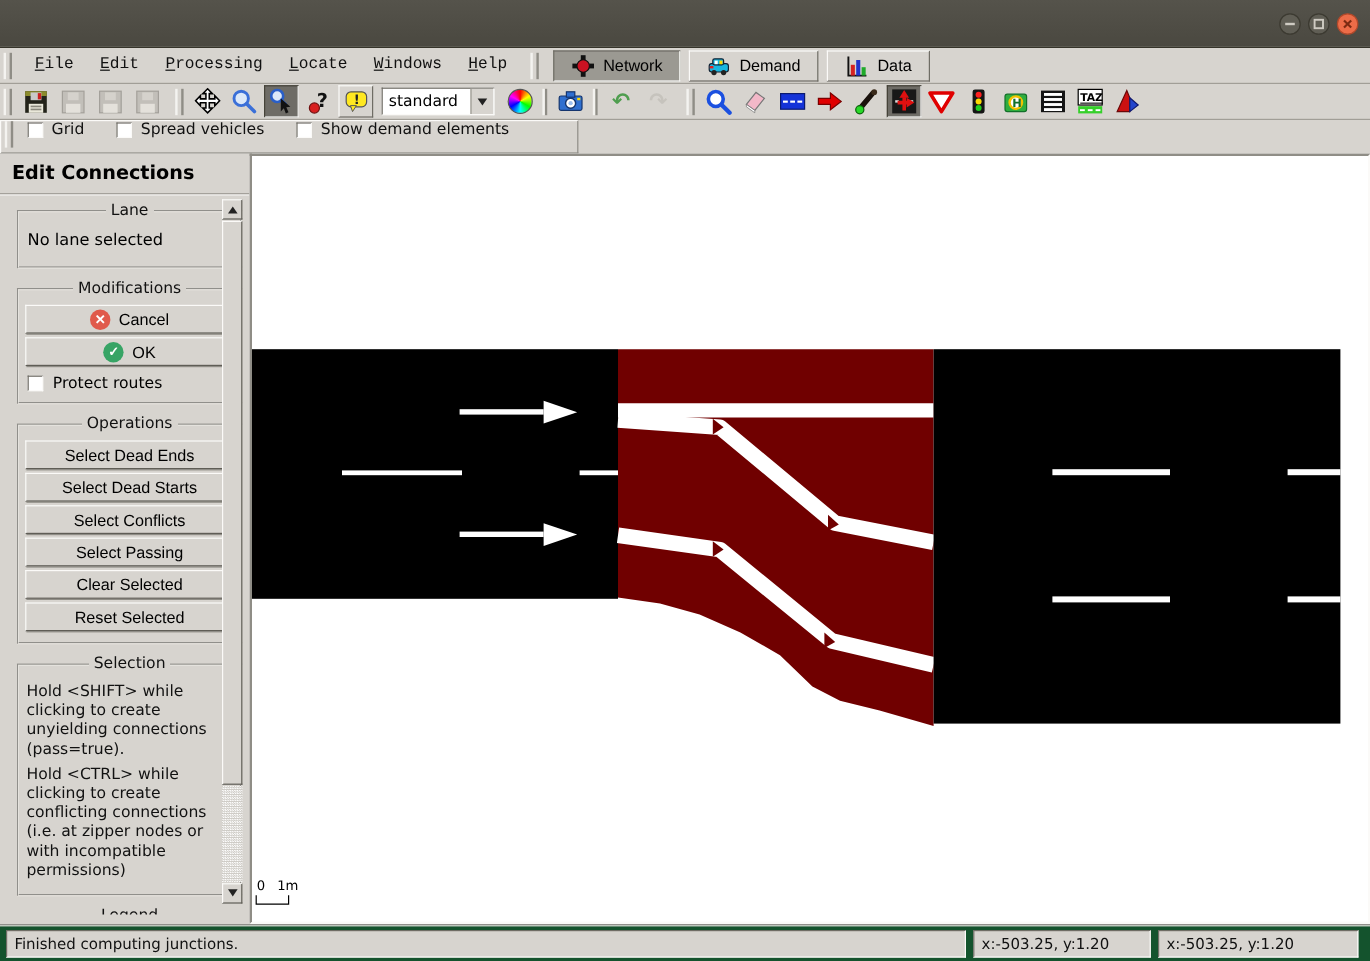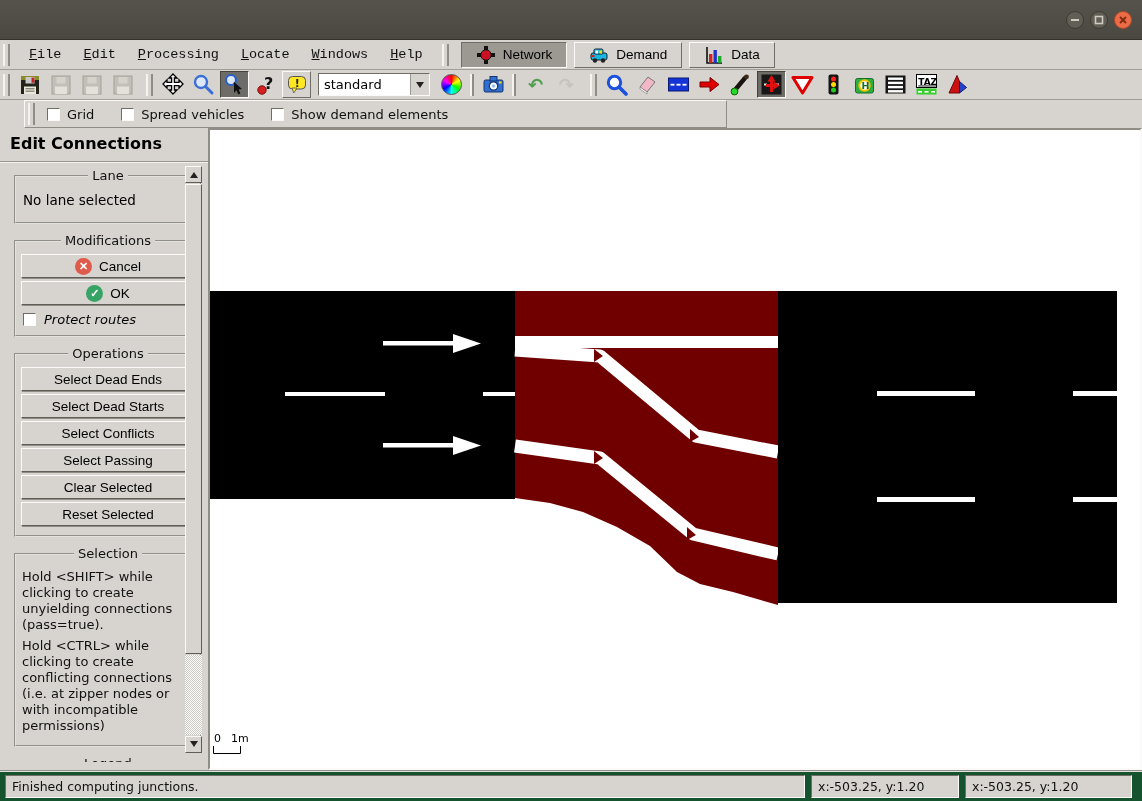--- a/index.html
+++ b/index.html
@@ -27,46 +27,46 @@
   .tabs { display:flex; align-items:center; gap:7px; margin-left:8px; }
   .tabbtn { display:flex; align-items:center; gap:7px; height:26px; padding:0 14px; background:#d7d4cf; border:1px solid; border-color:#fbfaf8 #6f6d65 #6f6d65 #fbfaf8; font-size:13.5px; }
   .tabbtn.active { background:#9b9992; border-color:#6f6d65 #fbfaf8 #fbfaf8 #6f6d65; }
   .tabbtn .ticon { width:20px; height:20px; }
 
   .tbtn { width:29px; height:27px; display:flex; align-items:center; justify-content:center; background:#d7d4cf; border:1px solid transparent; margin:0 1px; }
   .tbtn.raised { border-color:#fbfaf8 #6f6d65 #6f6d65 #fbfaf8; }
   .tbtn.pressed { background:#6e6c66; border-color:#454339 #fbfaf8 #fbfaf8 #454339; }
   .tbtn svg, .tbtn .cwheel { display:block; }
   .cwheel { width:21px; height:21px; border-radius:50%; background:conic-gradient(#f00,#ff0,#0f0,#0ff,#00f,#f0f,#f00); border:1px solid #555; }
-  .combobox { display:flex; align-items:stretch; height:23px; width:112px; margin:0 6px; border:1px solid; border-color:#6f6d65 #fbfaf8 #fbfaf8 #6f6d65; background:#fff; }
+  .combobox { display:flex; align-items:stretch; height:23px; width:94px; margin:0 6px; border:1px solid; border-color:#6f6d65 #fbfaf8 #fbfaf8 #6f6d65; background:#fff; }
   .combobox .val { flex:1; padding:3px 5px; font-size:13px; color:#000; white-space:nowrap; overflow:hidden; }
   .combobox .drop { width:19px; background:#d7d4cf; border-left:1px solid #9a9890; display:flex; align-items:center; justify-content:center; }
   .arrow-down { width:0; height:0; border:4px solid transparent; border-top:6px solid #222; margin-top:5px; }
   .uglyph { font-size:18px; font-weight:bold; line-height:1; }
 
   
-  .optionsbar { height:28px; width:703px; background:#d7d4cf; border:1px solid; border-color:#fbfaf8 #8f8d86 #8f8d86 #fbfaf8; display:flex; align-items:center;margin-left:24px; }
+  .optionsbar { height:28px; width:482px; background:#d7d4cf; border:1px solid; border-color:#fbfaf8 #8f8d86 #8f8d86 #fbfaf8; display:flex; align-items:flex-start; }
   .optitem { display:flex; align-items:center; gap:7px; margin-right:27px; }
   .cbox { width:13px; height:13px; background:#fff; border:1px solid; border-color:#6f6d65 #fbfaf8 #fbfaf8 #6f6d65; }
   .optlabel { font-size:13px; color:#111; }
 
   
   .main { display:flex; height:642px; }
   .panel { position:relative; width:208px; height:642px; background:#d7d4cf; overflow:hidden; }
   .panel-title { position:absolute; left:10px; top:6px; font-size:16px; font-weight:bold; color:#000; }
   .panel-sep { position:absolute; left:0; right:0; top:33px; border-top:1px solid #98958e; border-bottom:1px solid #f2f1ee; }
   .boxes { position:absolute; left:14px; width:188px; top:40px; bottom:8px; overflow:hidden; }
   fieldset { border:2px groove #e4e2dd; padding:3px 5px 6px 5px; margin-bottom:9px; }
   fieldset legend { margin:0 auto; padding:0 4px; font-size:13px; color:#111; text-align:center; }
   .lane-text { font-size:13.5px; padding:6px 2px 8px 2px; }
   .pbtn { display:flex; align-items:center; justify-content:center; gap:7px; width:100%; height:24px; margin:3px 0; background:#d7d4cf; border:1px solid; border-color:#fbfaf8 #5f5d56 #5f5d56 #fbfaf8; box-shadow:1px 1px 0 #8f8d86; font-size:13.5px; color:#000; }
   .ico-circle { width:17px; height:17px; border-radius:50%; display:flex; align-items:center; justify-content:center; color:#fff; font-size:11px; font-weight:bold; }
   .ico-cancel { background:#e05a4b; }
   .ico-ok { background:#37a465; }
-  .protect { display:flex; align-items:center; gap:8px; margin:7px 2px 2px 2px;font-style:italic; }
+  .protect { display:flex; align-items:center; gap:8px; margin:7px 2px 2px 2px; }
   .sel-text { font-size:13px; line-height:16px; color:#111; margin:5px 1px; }
 
   
   .vscroll { position:absolute; right:6px; top:38px; width:17px; height:587px; }
   .sbtn { position:absolute; left:0; width:17px; height:17px; background:#d7d4cf; border:1px solid; border-color:#fbfaf8 #5f5d56 #5f5d56 #fbfaf8; display:flex; align-items:center; justify-content:center; }
   .sbtn.up { top:0; } .sbtn.down { bottom:0; }
   .tri-up { width:0; height:0; border:4px solid transparent; border-bottom:6px solid #222; margin-bottom:3px; }
   .tri-dn { width:0; height:0; border:4px solid transparent; border-top:6px solid #222; margin-top:3px; }
   .sthumb { position:absolute; left:0; top:18px; width:17px; height:470px; background:#d7d4cf; border:1px solid; border-color:#fbfaf8 #5f5d56 #5f5d56 #fbfaf8; }
   .strack { position:absolute; left:0; top:489px; width:17px; height:80px; background-image:conic-gradient(#fff 25%,#cbc8c2 0 50%,#fff 0 75%,#cbc8c2 0); background-size:2px 2px; }

